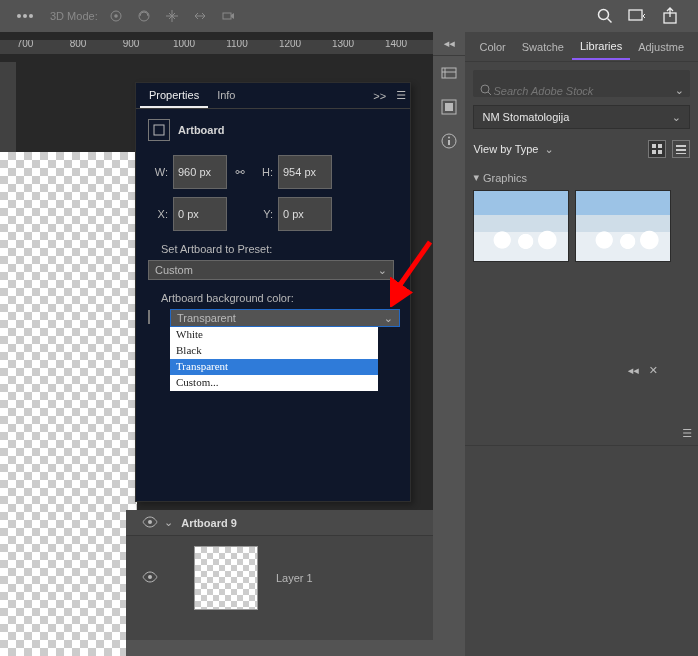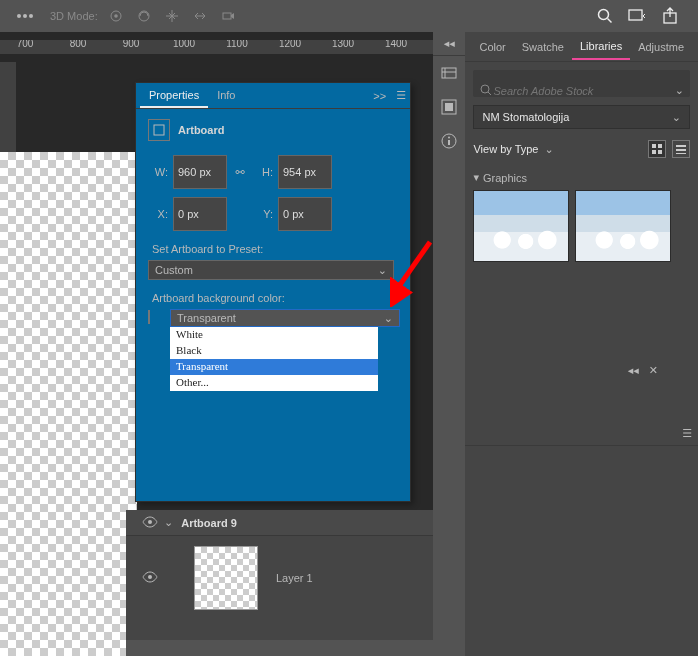--- a/index.html
+++ b/index.html
@@ -20,32 +20,32 @@
 .checker{position:absolute;top:120px;left:0;width:137px;height:536px;
   background-image:
     linear-gradient(45deg,#ccc 25%,transparent 25%),
     linear-gradient(-45deg,#ccc 25%,transparent 25%),
     linear-gradient(45deg,transparent 75%,#ccc 75%),
     linear-gradient(-45deg,transparent 75%,#ccc 75%);
   background-size:16px 16px;
   background-position:0 0,0 8px,8px -8px,-8px 0;
   background-color:#fff}
 .ruler-v{position:absolute;top:30px;left:0;width:16px;height:115px;background:#414141}
-.props-panel{position:absolute;top:50px;left:135px;width:276px;height:420px;background:#0369a1;border:1px solid #2e2e2e;box-shadow:3px 3px 6px rgba(0,0,0,.3)}
+.props-panel{position:absolute;top:50px;left:135px;width:276px;height:420px;background:#0f172a;border:1px solid #2e2e2e;box-shadow:3px 3px 6px rgba(0,0,0,.3)}
 .props-tabs{height:26px;display:flex;align-items:center;border-bottom:1px solid #3c3c3c;padding:0 4px}
 .ptab{padding:5px 9px;color:#b9b9b9;border-bottom:2px solid transparent}
 .ptab.active{color:#ededed;border-bottom:2px solid #ededed;font-weight:500}
 .props-hdr-icons{margin-left:auto;display:flex;gap:10px;align-items:center;color:#b9b9b9}
 .props-body{padding:10px 12px}
 .row{display:flex;align-items:center;margin-bottom:8px}
 .hdr-ico{width:22px;height:22px;border:1px solid #777;display:inline-flex;align-items:center;justify-content:center;margin-right:8px}
 .field-label{width:20px;color:#b9b9b9;text-align:right;margin-right:5px}
 .textfield{width:54px;height:20px;background:#454545;border:1px solid #666;color:#ddd;padding:16px 4px;font-size:11px}
 .link-ico{width:26px;text-align:center;color:#b9b9b9}
-.section-lbl{color:#b9b9b9;margin:12px 4px 5px}
+.section-lbl{color:#b9b9b9;margin:12px 13px 5px}
 .combo{height:20px;background:#454545;border:1px solid #666;display:flex;align-items:center;justify-content:space-between;padding:0 6px}
 .combo.lg{width:246px}
 .combo.open{height:18px;background:#535353;border:1px solid #2269c6;color:#ededed;justify-content:space-between;padding:0 6px;width:230px;margin-left:20px}
 .swatch{width:16px;height:14px;border:1px solid #777;background:#535353;margin-top:1px}
 .dropdown-list{margin-left:20px;width:208px;background:#fff}
 .dd-item{height:16px;padding:1px 6px;color:#222;background:#fff;font-family:Tahoma;font-size:11px}
 .dd-item.hl{background:#2f7bd9;color:#fff}
 .arrow-anno{position:absolute;top:205px;left:390px;pointer-events:none}
 .layers{position:absolute;top:478px;left:126px;right:0;height:130px;background:#454545}
 .layer-head{height:26px;display:flex;align-items:center;padding:0 10px;background:#494949;border-bottom:1px solid #383838}
@@ -58,21 +58,21 @@
     linear-gradient(45deg,transparent 75%,#ccc 75%),
     linear-gradient(-45deg,transparent 75%,#ccc 75%);
   background-size:12px 12px;background-position:0 0,0 6px,6px -6px,-6px 0;background-color:#fff}
 .bottom-gray{position:absolute;top:608px;left:126px;right:0;height:48px;background:#535353}
 .midstrip{width:34px;background:#535353;display:flex;flex-direction:column}
 .mid-head{height:24px;display:flex;align-items:center;justify-content:center;border-bottom:1px solid #3c3c3c}
 .mid-ico{height:34px;display:flex;align-items:center;justify-content:center}
 .right{flex:1;background:#454545;position:relative}
 .rtabs{height:30px;display:flex;align-items:center;padding:0 6px;border-bottom:1px solid #3a3a3a}
 .rtab{padding:6px 8px;color:#b9b9b9}
-.rtab.active{color:#ededed;border-bottom:2px solid #ec4899}
+.rtab.active{color:#ededed;border-bottom:2px solid #8b5cf6}
 .searchbar{height:27px;background:#3c3c3c;margin:8px 8px 0;border-radius:2px;display:flex;align-items:flex-end;padding:0 6px}
 .searchbar input{flex:1;background:transparent;border:none;color:#b9b9b9;font-style:italic;outline:none}
 .libselect{height:24px;background:#3c3c3c;margin:8px 8px 0;display:flex;align-items:center;justify-content:space-between;padding:0 8px;border:1px solid #303030}
 .viewrow{height:24px;margin:8px 8px 0;display:flex;align-items:center}
 .viewrow .rend{margin-left:auto;display:flex;gap:6px}
 .iconbtn{width:18px;height:18px;border:1px solid #777;display:flex;align-items:center;justify-content:center}
 .iconbtn.active{background:#333}
 .section-hdr{margin:10px 8px 6px;display:flex;align-items:center;color:#cfcfcf}
 .thumbs{display:flex;gap:6px;margin:0 8px}
 .libthumb{width:96px;height:72px;border:1px solid #2b2b2b;background:linear-gradient(#9cc3e6 35%,#cfdde8 35% 58%,#e8eef3 58%);position:relative;overflow:hidden}
@@ -205,21 +205,21 @@
           <div class="swatch"></div>
           <div style="flex:1">
             <div class="combo open">
               <span>Transparent</span>
               <span class="chev">⌄</span>
             </div>
             <div class="dropdown-list">
               <div class="dd-item">White</div>
               <div class="dd-item">Black</div>
               <div class="dd-item hl">Transparent</div>
-              <div class="dd-item">Other...</div>
+              <div class="dd-item">Custom...</div>
             </div>
           </div>
         </div>
       </div>
     </div>
 
     <svg class="arrow-anno" width="50" height="70">
       <defs>
           <marker id="ah" markerWidth="10" markerHeight="10" refX="2" refY="3" orient="auto">
             <path d="M0,0 L0,6 L8,3 z" fill="#ff0000"></path>

